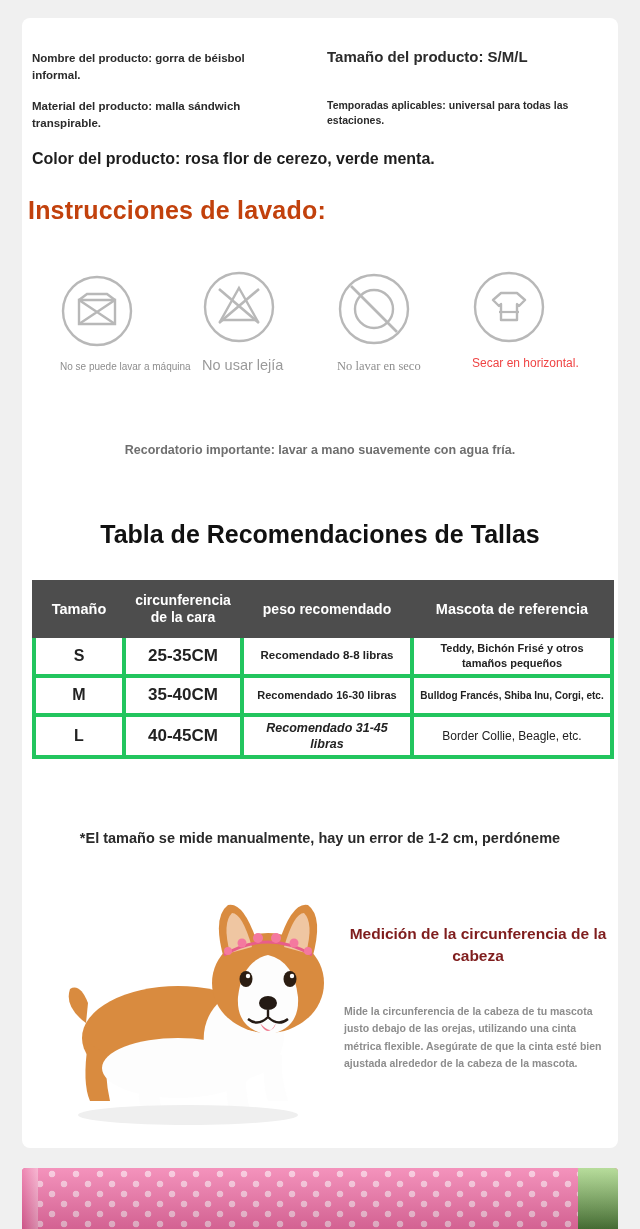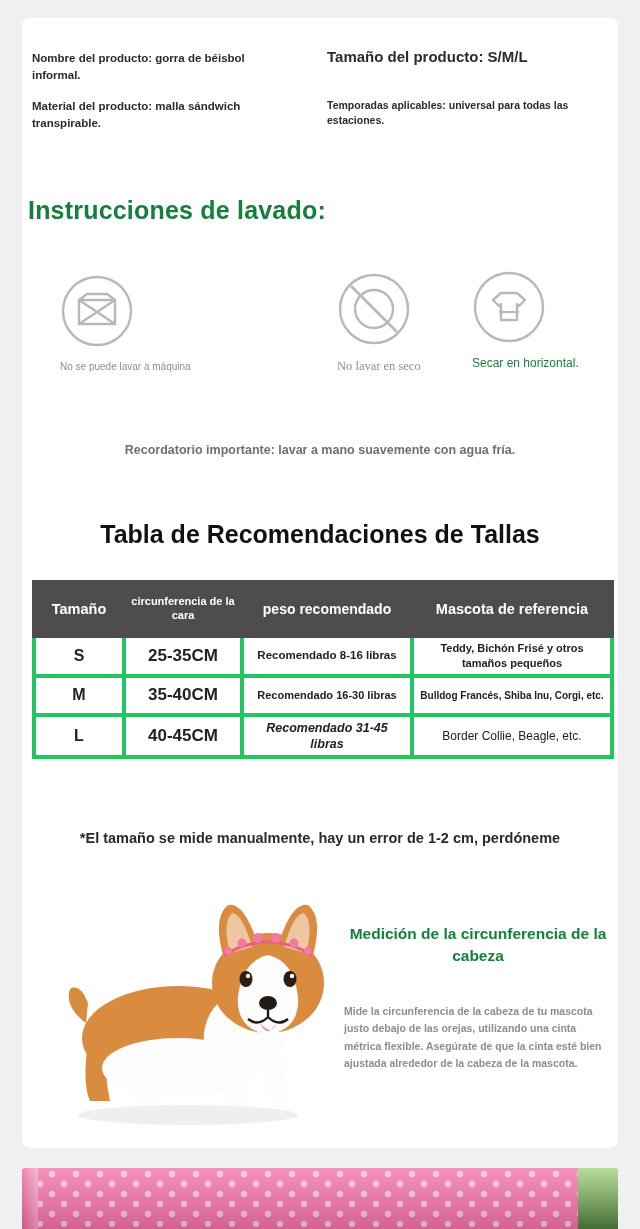--- a/index.html
+++ b/index.html
@@ -43,42 +43,42 @@
     font-size: 16px;
     font-weight: bold;
     color: #1d1d1d;
   }
 
   .wash-title {
     position: absolute;
     left: 6px; top: 178px;
     font-size: 25px;
     font-weight: bold;
-    color: #15803d;
+    color: #c2410c;
     letter-spacing: .2px;
   }
 
   
   .icons { position: absolute; left: 0; top: 248px; width: 596px; height: 150px; }
   .icon-cell { position: absolute; width: 150px; }
   .icon-cell .glyph { display: block; margin: 0 auto; }
   .icon-cap {
     display: block;
     margin-top: 8px;
     color: #8e8e8e;
     line-height: 1.3;
   }
   .c1 { left: 38px; top: 8px; }
   .c2 { left: 180px; top: 4px; }
   .c3 { left: 315px; top: 6px; font-family: Liberation Serif, serif; }
   .c4 { left: 450px; top: 4px; }
   .c1 .icon-cap { font-size: 10px; }
   .c2 .icon-cap { font-size: 14.5px; color: #9a9a9a; }
   .c3 .icon-cap { font-size: 12.5px; color: #8e8e8e; }
-  .c4 .icon-cap { font-size: 12px; color: #15803d; }
+  .c4 .icon-cap { font-size: 12px; color: #ef4444; }
 
   .reminder {
     position: absolute;
     left: 0; top: 425px;
     width: 596px;
     text-align: center;
     font-size: 12.5px;
     font-weight: bold;
     color: #6f6f6f;
   }
@@ -106,21 +106,21 @@
     vertical-align: middle;
     padding: 3px 4px;
   }
   table.sizes thead th {
     background: #4d4d4d;
     color: #fff;
     border-color: #4d4d4d;
     height: 54px;
   }
   .th-size { font-size: 14.5px; font-weight: bold; }
-  .th-circ { font-size: 11px; font-weight: bold; line-height: 1.25; margin-top: 28px; }
+  .th-circ { font-size: 14px; font-weight: bold; line-height: 1.25; margin-top: 28px; }
   .th-weight { font-size: 14px; font-weight: bold; }
   .th-ref { font-size: 14.5px; font-weight: bold; line-height: 1.25; }
   table.sizes tbody tr { height: 39px; }
   .td-size { font-size: 16px; font-weight: bold; }
   .td-circ { font-size: 17px; font-weight: bold; }
   .td-w-0 { font-size: 11.5px; font-weight: bold; line-height: 1.3; }
   .td-w-1 { font-size: 11px; font-weight: bold; }
   .td-w-2 { font-size: 12.5px; font-weight: bold; line-height: 1.3; font-style: italic; }
   .td-r-0 { font-size: 11px; font-weight: bold; line-height: 1.35; }
   .td-r-1 { font-size: 10px; font-weight: bold; }
@@ -138,21 +138,21 @@
 
   
   .dog-wrap { position: absolute; left: 6px; top: 845px; width: 330px; height: 270px; }
   .measure-title {
     position: absolute;
     left: 320px; top: 905px;
     width: 272px;
     text-align: center;
     font-size: 15.5px;
     font-weight: bold;
-    color: #15803d;
+    color: #7f1d1d;
     line-height: 1.45;
   }
   .measure-body {
     position: absolute;
     left: 322px; top: 985px;
     width: 268px;
     font-size: 10.5px;
     font-weight: bold;
     color: #8d8d8d;
     line-height: 1.65;
@@ -199,37 +199,49 @@
     </div>
     <div class="spec-row spec-c">
       <div class="spec-text" style="font-size:15px">Tamaño del producto: S/M/L</div>
     </div>
     <div class="spec-row spec-b">
       <div class="spec-text">Material del producto: malla sándwich transpirable.</div>
     </div>
     <div class="spec-row spec-d">
       <div class="spec-text" style="font-size:10.5px">Temporadas aplicables: universal para todas las estaciones.</div>
     </div>
+    <div class="color-line">Color del producto: rosa flor de cerezo, verde menta.</div>
 
     <div class="wash-title">Instrucciones de lavado:</div>
 
     <div class="icons">
 
       <div class="icon-cell c1">
         <span class="glyph">
           <svg width="74" height="74" viewBox="0 0 74 74">
             <circle cx="37" cy="37" r="34" fill="none" stroke="#b8b8b8" stroke-width="2.4"></circle>
             <path d="M19 26 h36 v24 h-36 z" fill="none" stroke="#b8b8b8" stroke-width="2.4"></path>
             <path d="M19 26 l36 24 M55 26 l-36 24" fill="none" stroke="#b8b8b8" stroke-width="2.4"></path>
             <path d="M19 26 l8 -6 h20 l8 6" fill="none" stroke="#b8b8b8" stroke-width="2.4"></path>
           </svg>
         </span>
         <span class="icon-cap">No se puede lavar a máquina</span>
       </div>
 
+      <div class="icon-cell c2">
+        <span class="glyph">
+          <svg width="74" height="74" viewBox="0 0 74 74">
+            <circle cx="37" cy="37" r="34" fill="none" stroke="#b8b8b8" stroke-width="2.4"></circle>
+            <path d="M37 18 L55 50 H19 Z" fill="none" stroke="#b8b8b8" stroke-width="2.4"></path>
+            <path d="M17 19 L57 53" fill="none" stroke="#b8b8b8" stroke-width="2.6"></path>
+            <path d="M57 19 L17 53" fill="none" stroke="#b8b8b8" stroke-width="2.6"></path>
+          </svg>
+        </span>
+        <span class="icon-cap">No usar lejía</span>
+      </div>
 
       <div class="icon-cell c3">
         <span class="glyph">
           <svg width="74" height="74" viewBox="0 0 74 74">
             <circle cx="37" cy="37" r="34" fill="none" stroke="#b8b8b8" stroke-width="2.4"></circle>
             <circle cx="37" cy="37" r="19" fill="none" stroke="#b8b8b8" stroke-width="2.4"></circle>
             <path d="M14 14 L60 60" fill="none" stroke="#b8b8b8" stroke-width="2.6"></path>
           </svg>
         </span>
         <span class="icon-cap">No lavar en seco</span>
@@ -263,21 +275,21 @@
           <th class="th-size">Tamaño</th>
           <th class="th-circ">circunferencia de la cara</th>
           <th class="th-weight">peso recomendado</th>
           <th class="th-ref">Mascota de referencia</th>
         </tr>
       </thead>
       <tbody>
         <tr>
           <td class="td-size">S</td>
           <td class="td-circ">25-35CM</td>
-          <td class="td-w-0">Recomendado 8-16 libras</td>
+          <td class="td-w-0">Recomendado 8-8 libras</td>
           <td class="td-r-0">Teddy, Bichón Frisé y otros tamaños pequeños</td>
         </tr>
         <tr>
           <td class="td-size">M</td>
           <td class="td-circ">35-40CM</td>
           <td class="td-w-1">Recomendado 16-30 libras</td>
           <td class="td-r-1">Bulldog Francés, Shiba Inu, Corgi, etc.</td>
         </tr>
         <tr>
           <td class="td-size">L</td>

